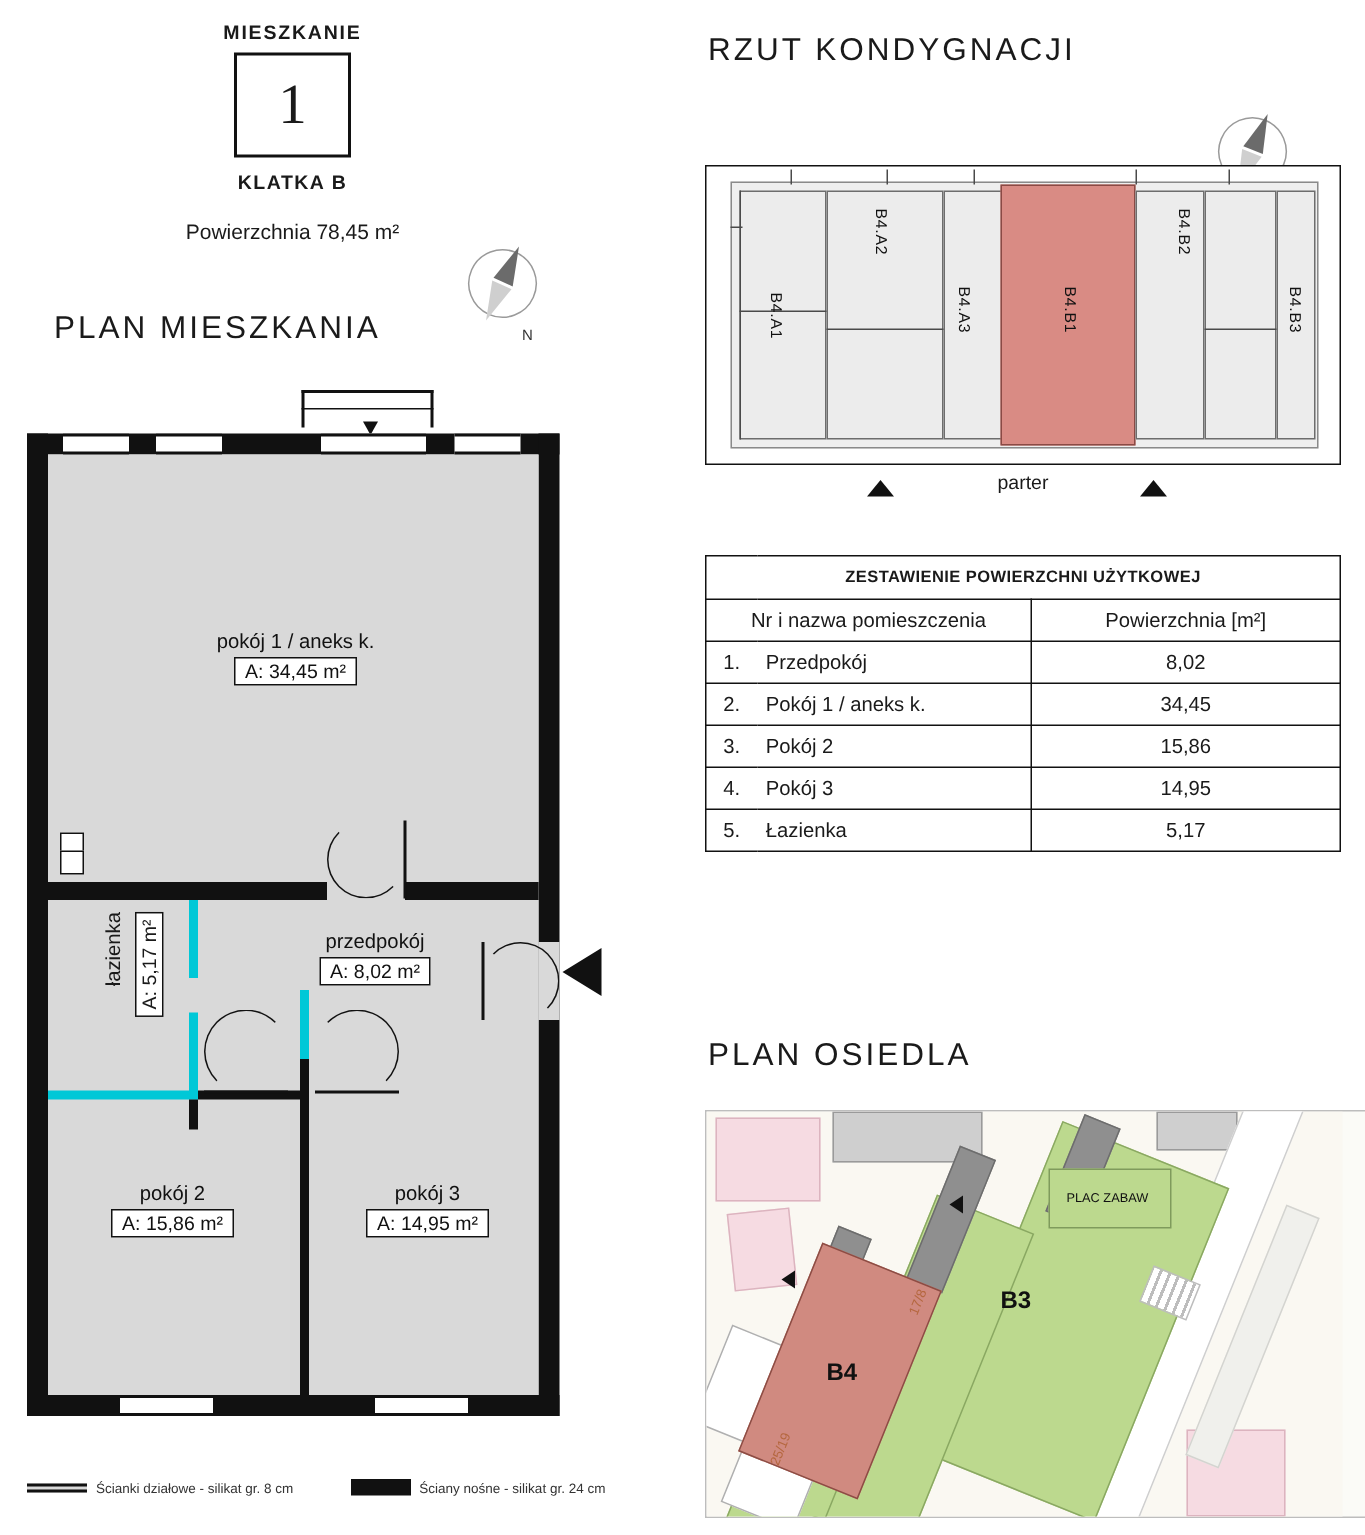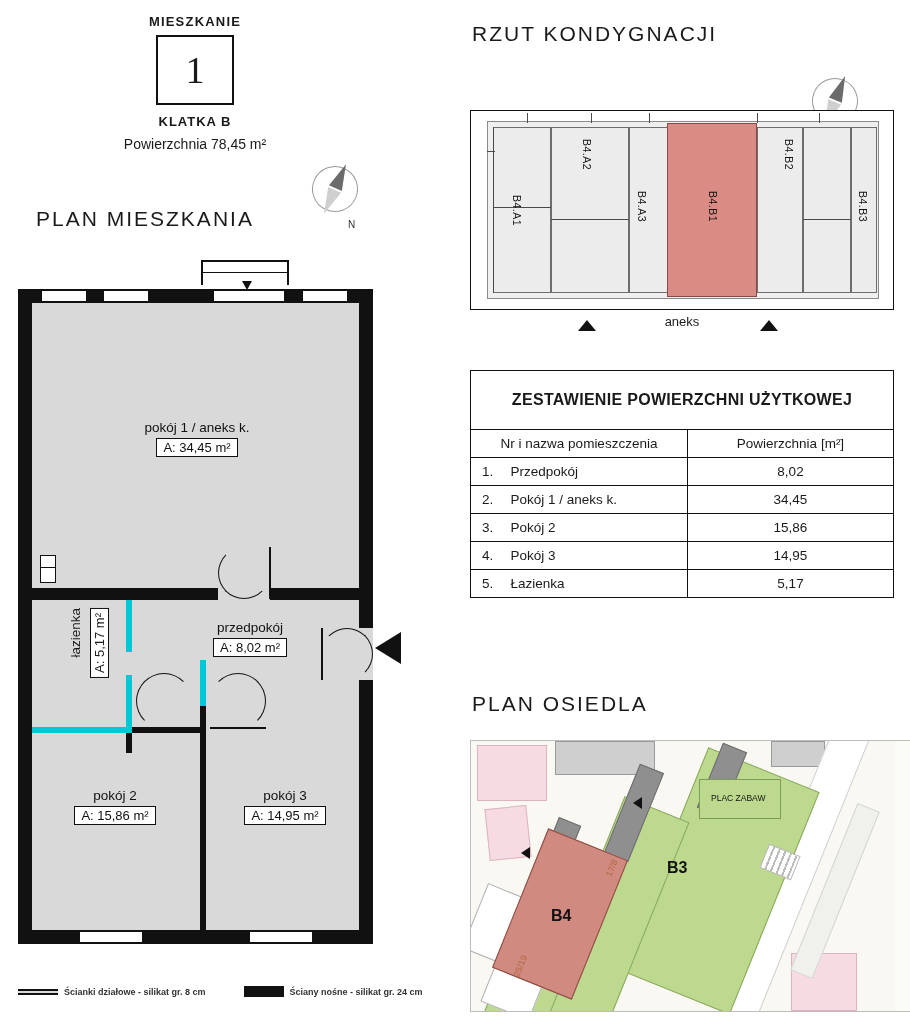--- a/index.html
+++ b/index.html
@@ -18,21 +18,21 @@
   #apt-header { left: 60px; top: 14px; width: 270px; text-align: center; }
   #apt-header .kicker {
     font-size: 13px; font-weight: bold; letter-spacing: 1.2px;
   }
   #apt-number-box {
     margin: 6px auto 0; width: 78px; height: 70px;
     border: 2px solid #111; display: flex; align-items: center; justify-content: center;
   }
   #apt-number-box span { font-size: 38px; font-weight: 400; font-family: "Liberation Serif", serif; }
   .klatka { margin-top: 9px; font-size: 13px; font-weight: bold; letter-spacing: 1px; }
-  .powierzchnia { margin-top: 7px; font-size: 14px; }
+  .powierzchnia { margin-top: 17px; font-size: 14px; }
 
   .section-title {
     font-size: 21px; letter-spacing: 2px; font-weight: 400;
     font-family: "Liberation Sans", sans-serif;
   }
   #plan-mieszkania-title { left: 36px; top: 207px; }
   #rzut-title { left: 472px; top: 22px; }
   #plan-osiedla-title { left: 472px; top: 692px; }
 
   
@@ -73,21 +73,21 @@
     display:inline-block; border:1px solid #111; background:#fff;
     padding:1px 6px; font-size:13px; margin-top:3px;
   }
   .cyanwall { position:absolute; background:#00c8d7; }
   .doorarc {
     position:absolute; border:1px solid #111; border-radius:50%;
     background:transparent;
   }
 
   
-  #legend { left: 18px; top: 986px; width: 460px; font-size: 9px; color:#333;font-weight:bold; }
+  #legend { left: 18px; top: 986px; width: 460px; font-size: 9px; color:#333; }
   #legend .row { display:flex; align-items:center; gap:6px; }
   #legend .sw-thin { width:40px; height:6px; background:#d9d9d9; border-top:2px solid #111; border-bottom:2px solid #111; }
   #legend .sw-thick { width:40px; height:11px; background:#111; }
   #legend .lbl { white-space:nowrap; }
   #legend .gap { width: 26px; }
 
   
   #rzut-box {
     left: 470px; top: 110px; width: 424px; height: 200px;
     border: 1px solid #111; background: #fff;
@@ -103,21 +103,21 @@
   #parter-label { left:470px; top:314px; width:424px; text-align:center; font-size:13px; }
   .tri-up {
     position:absolute; width:0;height:0;
     border-left:9px solid transparent; border-right:9px solid transparent;
     border-bottom:11px solid #111;
   }
 
   
   #tbl { left:470px; top:370px; width:424px; border-collapse:collapse; }
   #tbl th, #tbl td { border:1px solid #111; }
-  #tbl .hdr { text-align:center; font-size:16px; font-weight:bold; padding:20px 4px; letter-spacing:0.3px; }
+  #tbl .hdr { text-align:center; font-size:11px; font-weight:bold; padding:8px 4px; letter-spacing:0.3px; }
   #tbl .sub { text-align:center; font-size:13.5px; font-weight:400; padding:6px 4px; }
   #tbl td.num { width:34px; text-align:center; font-size:13.5px; padding:6px 2px; border-right:none; }
   #tbl td.nm  { font-size:13.5px; padding:6px 6px; border-left:none; }
   #tbl td.val { text-align:center; font-size:13.5px; padding:6px 4px; width:206px; }
   #tbl td.sum { font-size:13.5px; padding:6px 6px; text-align:center; }
 
   
   #osiedle {
     left:470px; top:740px; width:449px; height:272px;
     border:1px solid #bdbdbd; background:#fbfbf7; overflow:hidden;
@@ -290,21 +290,21 @@
   <div class="kname" style="left:110px; top:28px;">B4.A2</div>
   <div class="kname" style="left:40px;  top:84px;">B4.A1</div>
   <div class="kname" style="left:165px; top:80px;">B4.A3</div>
   <div class="kname" style="left:236px; top:80px;">B4.B1</div>
   <div class="kname" style="left:312px; top:28px;">B4.B2</div>
   <div class="kname" style="left:386px; top:80px;">B4.B3</div>
 </div>
 
 <div class="abs tri-up" style="left:578px; top:320px;"></div>
 <div class="abs tri-up" style="left:760px; top:320px;"></div>
-<div class="abs" id="parter-label">aneks</div>
+<div class="abs" id="parter-label">parter</div>
 
 <table id="tbl" class="abs">
   <tbody>
       <tr>
     <th class="hdr" colspan="3">ZESTAWIENIE POWIERZCHNI UŻYTKOWEJ</th>
   </tr>
   <tr>
     <th class="sub" colspan="2">Nr i nazwa pomieszczenia</th>
     <th class="sub">Powierzchnia [m²]</th>
   </tr>

